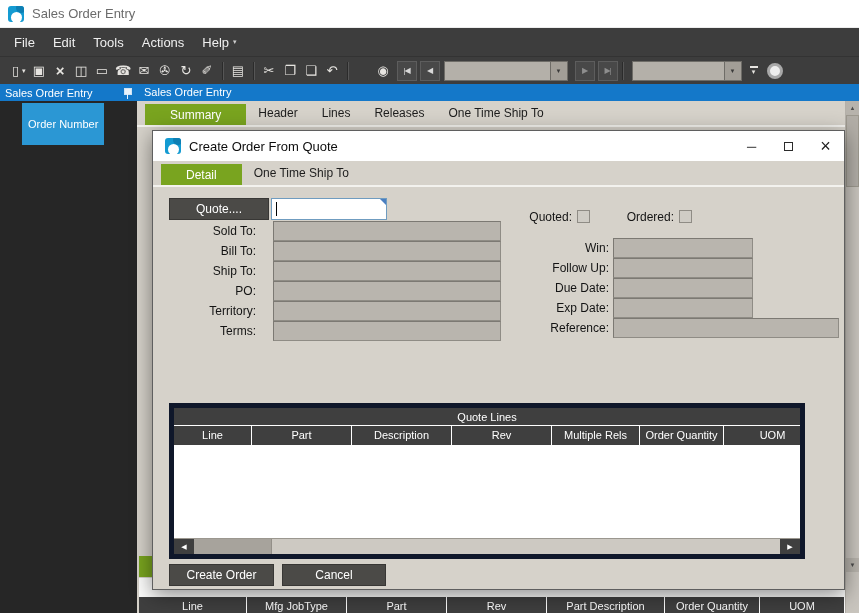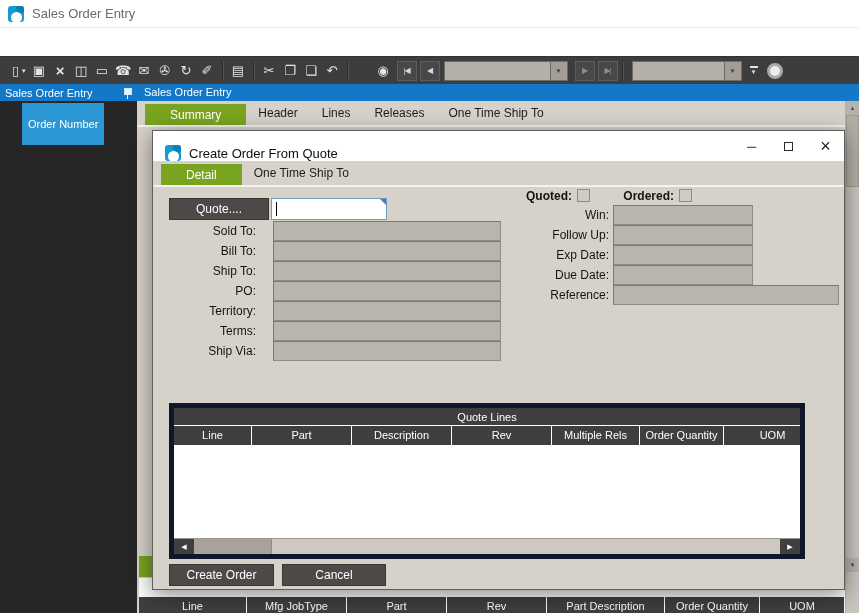--- a/index.html
+++ b/index.html
@@ -65,43 +65,43 @@
   
   .vscroll { position:absolute; left:845px; top:101px; width:14px; bottom:0; background:#c9c5be; border-left:1px solid #b4b0a9; }
   .vs-btn { position:absolute; left:0; width:13px; height:14px; background:#b7b3ac; color:#4c4c4c; font-size:6px;
     display:flex; align-items:center; justify-content:center; }
   .vs-btn.up { top:0; }
   .vs-btn.down { top:457px; }
   .vs-thumb { position:absolute; left:0; top:14px; width:13px; height:72px; background:#b2aea7; border:1px solid #9d998f; }
   
   .dialog { position:absolute; left:152px; top:130px; width:693px; height:460px; background:#d6d2ca;
     border:1px solid #5f5f5f; box-shadow:0 5px 20px rgba(0,0,0,.45); z-index:10; }
-  .dlg-titlebar { height:30px; background:#fff; display:flex; align-items:flex-end; padding-left:12px; }
+  .dlg-titlebar { height:30px; background:#fff; display:flex; align-items:center; padding-left:12px; }
   .dlg-title { margin-left:8px; font-size:13px; color:#0d0d0d; }
   .dlg-controls { margin-left:auto; display:flex; height:100%; }
   .dlg-ctrl { width:37px; height:100%; display:flex; align-items:center; justify-content:center; font-size:13px; color:#222; }
   .dlg-ctrl.close { font-size:18px; font-weight:400; }
   .max-square { width:9px; height:9px; border:1px solid #2b2b2b; display:block; }
   .dlg-tabs { height:26px; background:#d6d2ca; display:flex; align-items:flex-end; padding-left:8px; border-bottom:2px solid #f3f2ee; }
   .dlg-content { position:absolute; left:0; top:56px; right:0; bottom:0; }
   .gray-btn { background:#4b4a47; color:#fff; border:1px solid #383735; font-size:12px;
     font-family:"Liberation Sans","DejaVu Sans",sans-serif; }
   .quote-btn { position:absolute; left:16px; top:11px; width:100px; height:22px; }
   .quote-input-wrap { position:absolute; left:118px; top:11px; width:116px; height:22px; }
   .quote-input { width:100%; height:100%; border:1px solid #6f9cc0; padding:2px 5px; font-size:12px;
     font-family:"Liberation Sans","DejaVu Sans",sans-serif; }
   .caret { position:absolute; left:5px; top:4px; width:1px; height:14px; background:#000; animation:blink 1.1s steps(1) infinite; }
   @keyframes blink { 50% { opacity:0; } }
   .corner-tri { position:absolute; right:1px; top:1px; width:0; height:0; border-top:6px solid #4a7fc1; border-left:6px solid transparent; }
-  .check-row { position:absolute; left:356px; top:0; display:flex;font-weight:bold; }
+  .check-row { position:absolute; left:356px; top:21px; display:flex; }
   .cklabel { font-size:12px; color:#141414; line-height:18px; text-align:right; }
   .cklabel.w1 { width:63px; } .cklabel.w2 { width:84px; }
   .cb { width:13px; height:13px; background:#cfccc5; border:1px solid #8f8c85; margin:2px 0 0 5px; flex:none; }
   .left-rows { position:absolute; left:0; top:34px; }
-  .right-rows { position:absolute; left:340px; top:18px; }
+  .right-rows { position:absolute; left:340px; top:51px; }
   .frow { display:flex; }
   .flabel { font-size:12px; color:#141414; line-height:20px; text-align:right; white-space:nowrap; }
   .left-rows .flabel { width:103px; }
   .right-rows .flabel { width:116px; }
   .dfield { height:20px; background:#b9b5ae; border:1px solid #8f8c85; border-top-color:#7c7973; border-left-color:#7c7973; }
   .left-rows .dfield { margin-left:17px; width:228px; }
   .right-rows .dfield { margin-left:4px; width:140px; }
   .right-rows .dfield.wide { width:226px; }
   .grid { position:absolute; left:16px; top:216px; width:636px; border:5px solid #0f172a; }
   .grid-title { height:18px; background:#3f3f3f; color:#fff; font-size:11px; text-align:center; line-height:18px; border-bottom:1px solid #fff; }
@@ -120,20 +120,38 @@
 </head>
 <body>
 
 <div class="window">
 
   <div class="titlebar">
     <span class="app-icon"></span>
     <span class="titlebar-text">Sales Order Entry</span>
   </div>
 
+  <div class="menubar">
+    <span class="menu-item">
+        <span>File</span>
+      </span>
+    <span class="menu-item">
+        <span>Edit</span>
+      </span>
+    <span class="menu-item">
+        <span>Tools</span>
+      </span>
+    <span class="menu-item">
+        <span>Actions</span>
+      </span>
+    <span class="menu-item">
+        <span>Help</span>
+        <span class="menu-caret">▾</span>
+      </span>
+  </div>
 
   <div class="toolbar">
     <span class="tb-icon">▯</span>
     <span class="tb-caret">▾</span>
     <span class="tb-icon">▣</span>
     <span class="tb-icon bold">×</span>
     <span class="tb-icon">◫</span>
     <span class="tb-icon">▭</span>
     <span class="tb-icon">☎</span>
     <span class="tb-icon">✉</span>
@@ -257,41 +275,37 @@
             <div class="dfield"></div>
           </div>
         <div class="frow">
             <span class="flabel">Territory:</span>
             <div class="dfield"></div>
           </div>
         <div class="frow">
             <span class="flabel">Terms:</span>
             <div class="dfield"></div>
           </div>
-        <div class="frow">
-            <span class="flabel">Ship Via:</span>
-            <div class="dfield"></div>
-          </div>
       </div>
 
       <div class="right-rows">
         <div class="frow">
             <span class="flabel">Win:</span>
             <div class="dfield"></div>
           </div>
         <div class="frow">
             <span class="flabel">Follow Up:</span>
             <div class="dfield"></div>
           </div>
         <div class="frow">
+            <span class="flabel">Due Date:</span>
+            <div class="dfield"></div>
+          </div>
+        <div class="frow">
             <span class="flabel">Exp Date:</span>
-            <div class="dfield"></div>
-          </div>
-        <div class="frow">
-            <span class="flabel">Due Date:</span>
             <div class="dfield"></div>
           </div>
         <div class="frow">
             <span class="flabel">Reference:</span>
             <div class="dfield wide"></div>
           </div>
       </div>
 
       <div class="grid">
         <div class="grid-title">Quote Lines</div>

